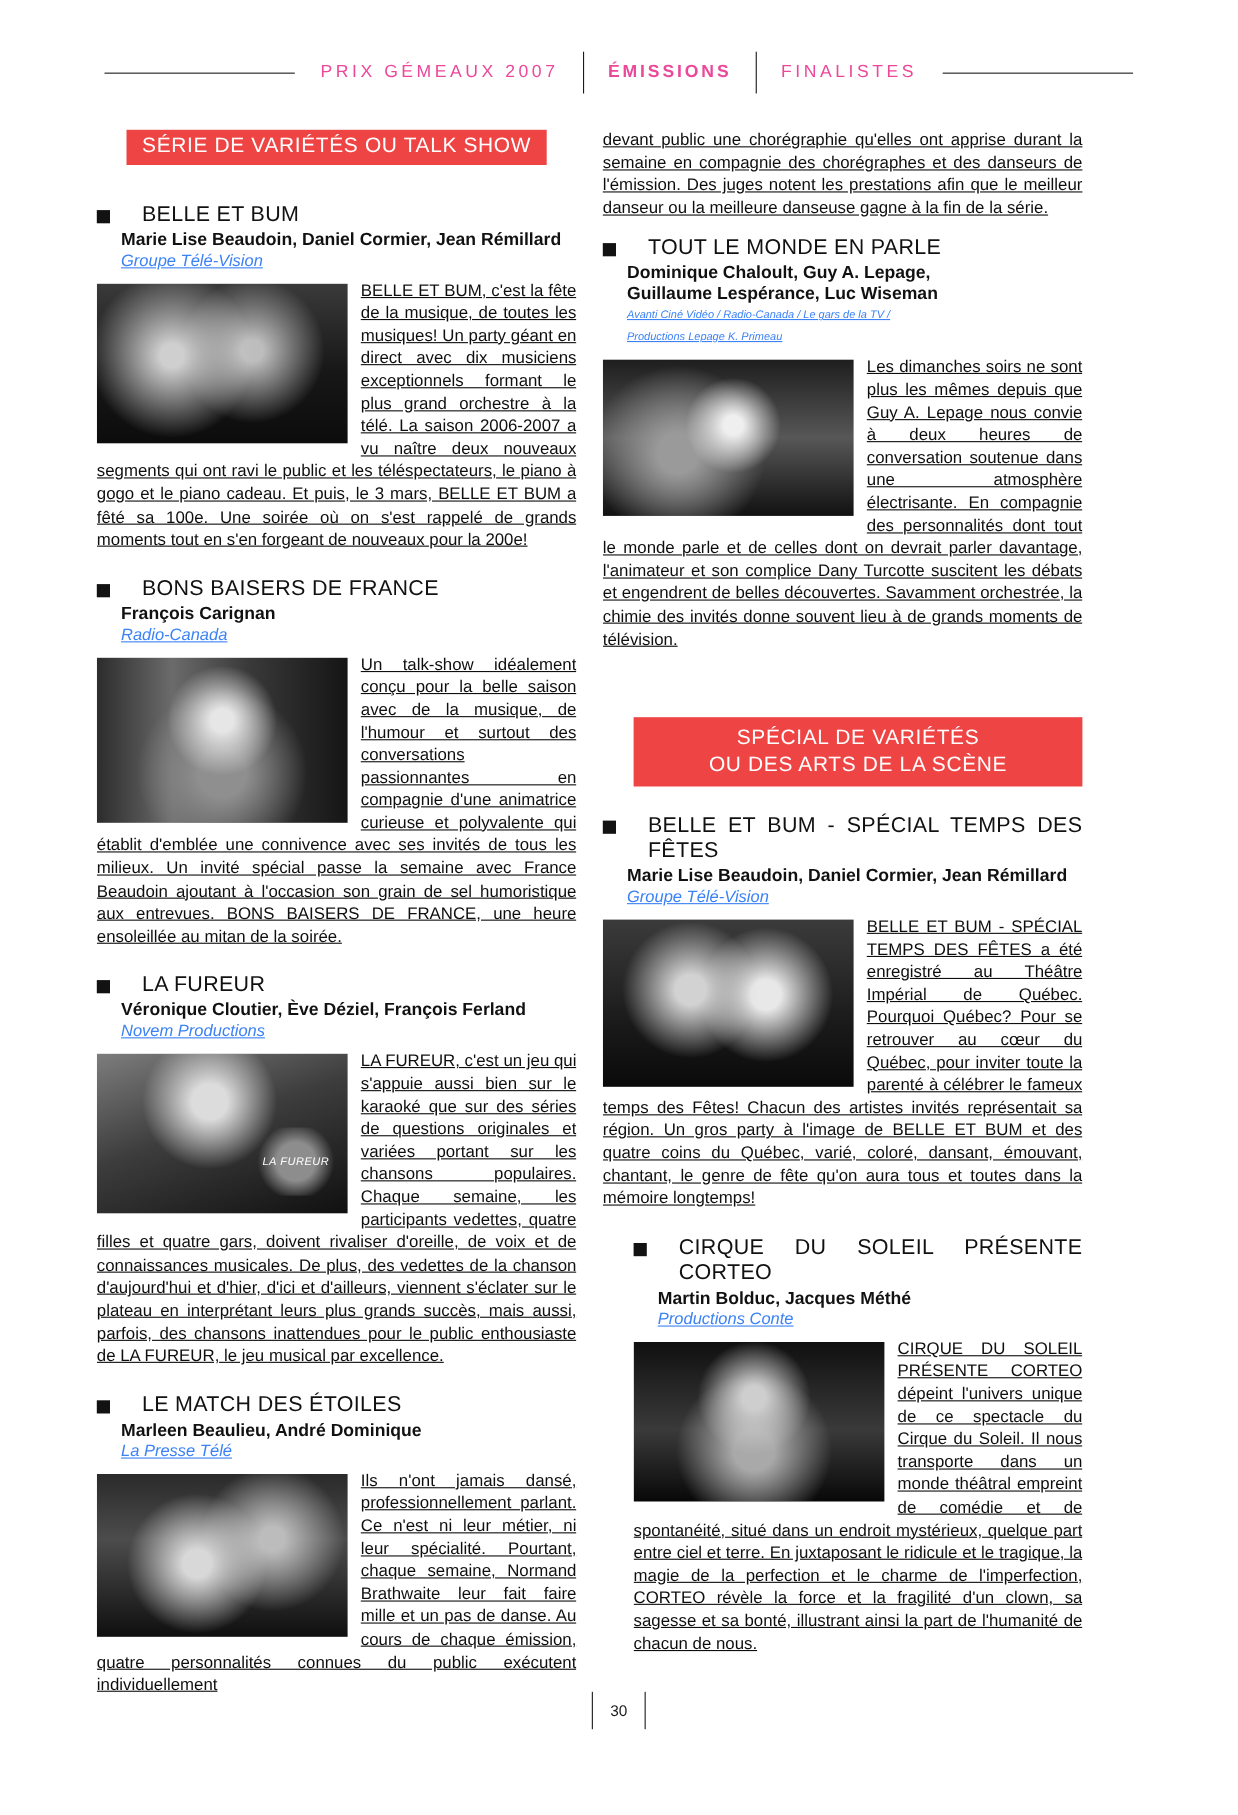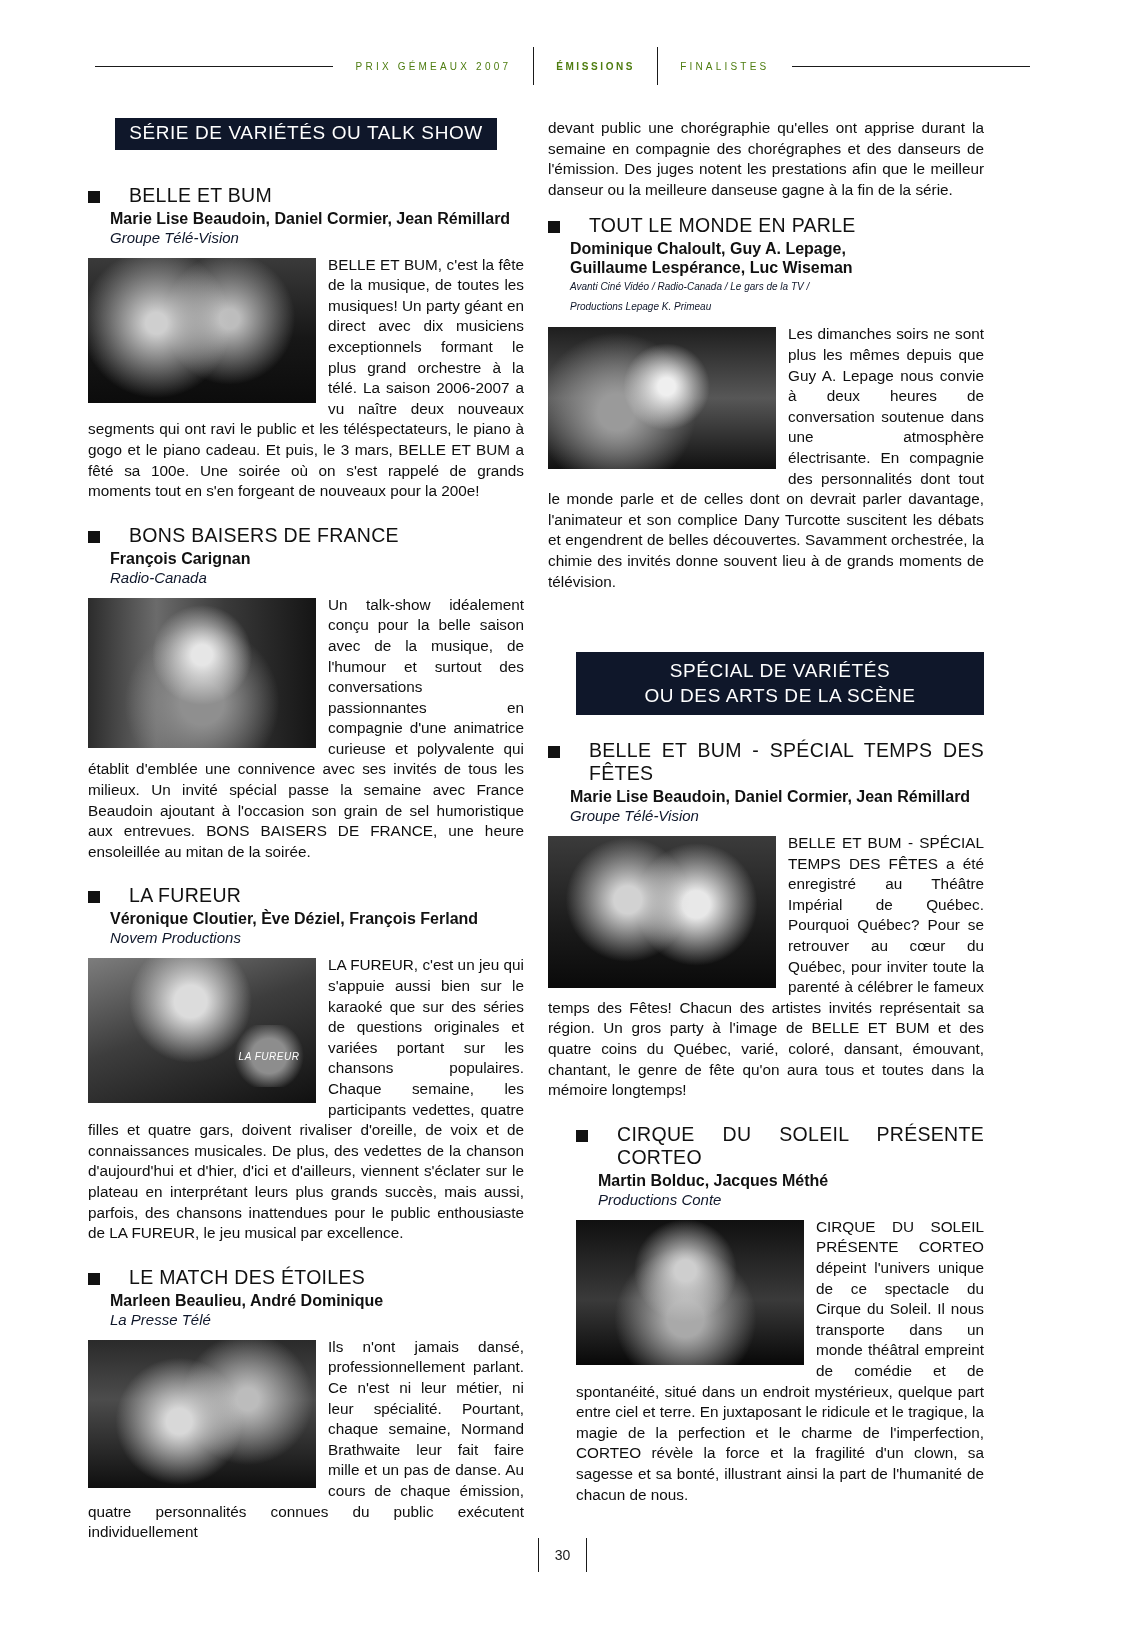--- a/index.html
+++ b/index.html
@@ -15,39 +15,39 @@
   .header{
     position:absolute;top:46px;left:95px;width:935px;height:40px;
     display:flex;align-items:center;
   }
   .hline{flex:1 1 auto;height:1px;background:#1a1a1a;}
   .hcenter{
     display:flex;align-items:stretch;height:38px;
   }
   .hcell{
     display:flex;align-items:center;justify-content:center;
-    padding:0 22px;font-size:10px;letter-spacing:3.2px;color:#4d7c0f;
+    padding:0 22px;font-size:16px;letter-spacing:3.2px;color:#ec4899;
     white-space:nowrap;
   }
   .hcell.bold{font-weight:bold;letter-spacing:2.6px;}
   .vsep{width:1px;background:#1a1a1a;}
   .hcap{width:1px;background:#1a1a1a;}
 
   
   .col{
     position:absolute;top:118px;width:436px;
     font-size:15.3px;line-height:20.6px;
     text-align:justify;
   }
   .col-left{left:88px;}
   .col-right{left:548px;}
 
   
   .banner{
-    background:#0f172a;color:#ffffff;
+    background:#ef4444;color:#ffffff;
     display:inline-block;
     padding:5px 14px 6px 14px;
     font-size:19px;letter-spacing:0.6px;
     margin-bottom:20px;
   }
   .banner-wrap{text-align:center;}
   .banner.center{display:block;text-align:center;padding:6px 10px 7px 10px;line-height:25px;}
 
   
   .entry{margin-bottom:8px;}
@@ -55,32 +55,32 @@
   .sqr{
     width:12px;height:12px;background:#121212;margin-top:7px;margin-right:10px;flex:0 0 auto;
   }
   .entry-title{
     font-size:19.5px;line-height:23px;letter-spacing:0.3px;color:#111;
   }
   .entry-people{
     font-size:16px;line-height:19px;font-weight:bold;margin:2px 0 0 22px;color:#111;
   }
   .entry-prod{
-    font-size:15px;line-height:18px;font-style:italic;margin:1px 0 0 22px;color:#0f172a;
+    font-size:15px;line-height:18px;font-style:italic;margin:1px 0 0 22px;color:#3b82f6;text-decoration:underline;
   }
   .entry-prod.small{font-size:10px;line-height:18.5px;}
 
   
   .body-block{margin-top:8px;overflow:hidden;}
   .photo{
     float:left;margin:3px 12px 2px 0;
     background:#2b2b2b;position:relative;overflow:hidden;
     border:0;
   }
-  p.txt{margin:0;text-align:justify;}
+  p.txt{margin:0;text-align:justify;text-decoration:underline;}
 
   
   .ph-a{background:
     radial-gradient(circle at 30% 45%, #cfcfcf 0 6%, rgba(207,207,207,0) 42%),
     radial-gradient(circle at 62% 42%, #bdbdbd 0 6%, rgba(189,189,189,0) 40%),
     linear-gradient(180deg,#3a3a3a 0%,#171717 55%,#0c0c0c 100%);}
   .ph-b{background:
     radial-gradient(circle at 50% 38%, #e6e6e6 0 7%, rgba(230,230,230,0) 34%),
     radial-gradient(circle at 50% 70%, #8f8f8f 0 14%, rgba(143,143,143,0) 50%),
     linear-gradient(90deg,#2c2c2c 0%,#6b6b6b 30%,#3a3a3a 60%,#151515 100%);}

